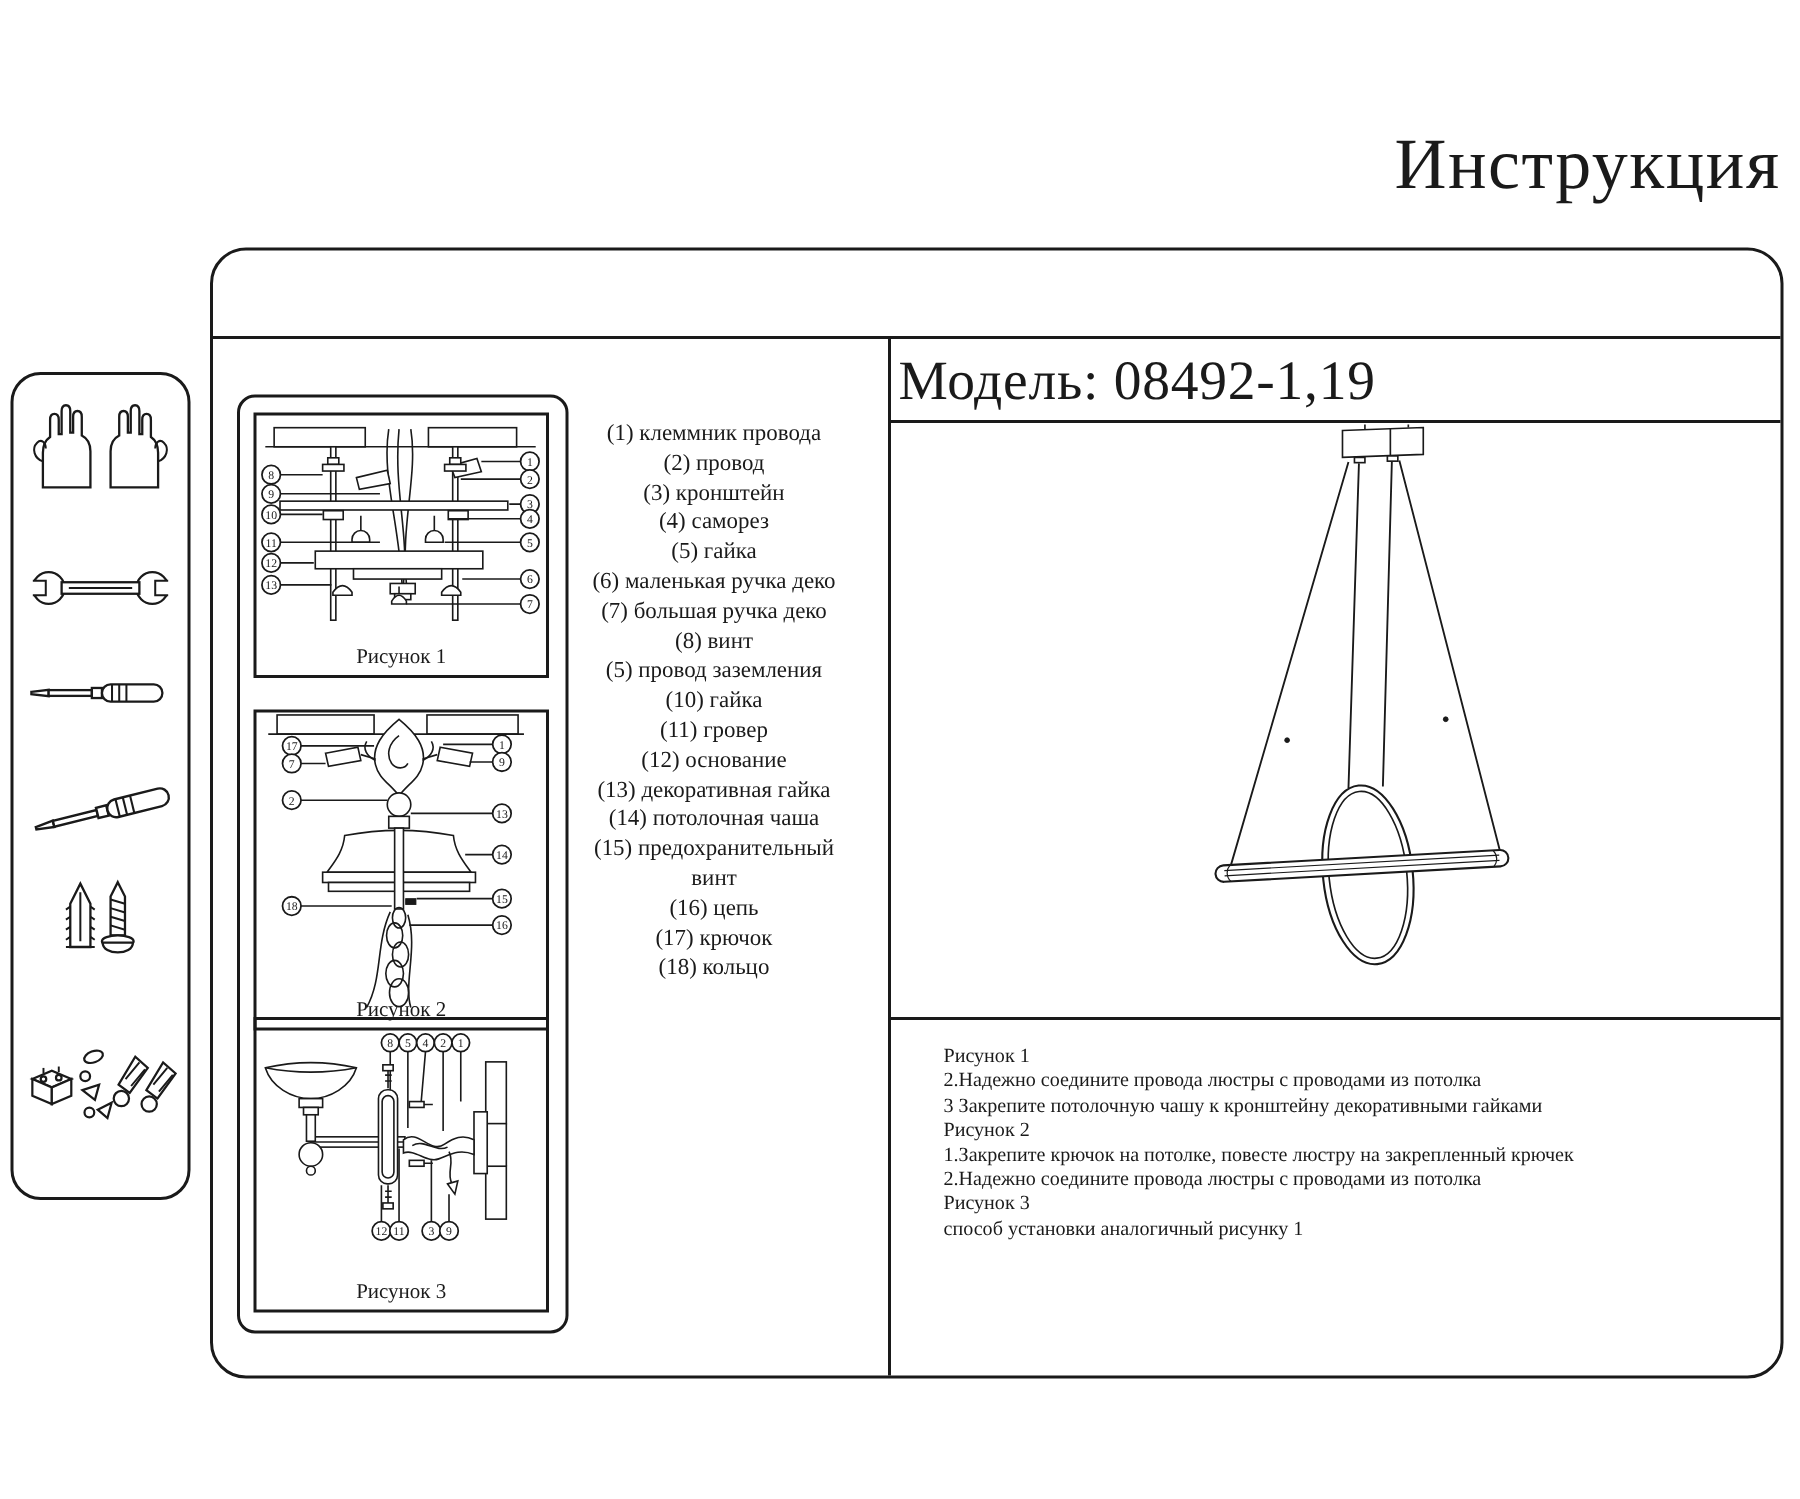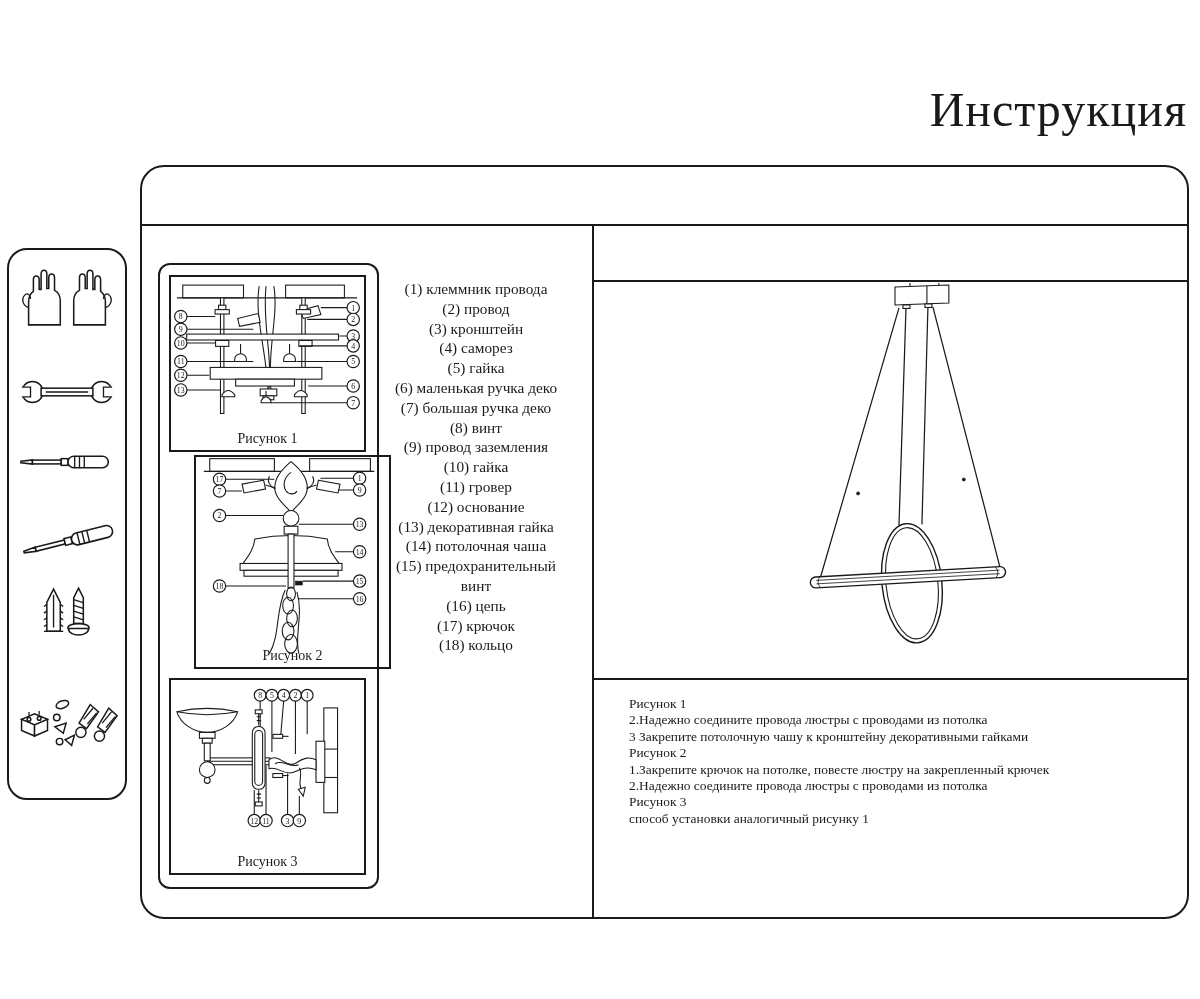--- a/index.html
+++ b/index.html
@@ -21,21 +21,21 @@
   .main-box{position:absolute;left:140px;top:165px;width:1045px;height:750px;
             border:2px solid #1a1a1a;border-radius:24px;}
   .top-band{position:absolute;left:0;top:0;right:0;height:57px;
             border-bottom:2px solid #1a1a1a;}
   .v-divider{position:absolute;left:450px;top:57px;bottom:0;width:2px;background:#1a1a1a;}
 
   
   .figures-box{position:absolute;left:16px;top:96px;width:217px;height:622px;
                border:2px solid #1a1a1a;border-radius:12px;}
   .fig-cell{position:absolute;left:9px;width:197px;border:2px solid #1a1a1a;box-sizing:border-box;}
-  .cell1{top:10px;height:177px;} .cell2{top:190px;height:214px;margin-left:25px;} .cell3{top:413px;height:197px;}
+  .cell1{top:10px;height:177px;} .cell2{top:208px;height:214px;} .cell3{top:413px;height:197px;}
   .fig-cell svg{position:absolute;left:0;top:0;width:100%;height:100%;}
   .fig-caption{position:absolute;left:0;right:0;bottom:4px;text-align:center;
                font-size:14px;line-height:1;}
 
   
   .parts-list{position:absolute;left:243px;top:112px;width:182px;
               font-size:15.3px;line-height:19.8px;text-align:center;}
 
   
   .model-title{position:absolute;left:457px;top:66px;margin:0;font-size:37px;
@@ -343,32 +343,33 @@
 
     <div class="parts-list">
       <div>(1) клеммник провода</div>
       <div>(2) провод</div>
       <div>(3) кронштейн</div>
       <div>(4) саморез</div>
       <div>(5) гайка</div>
       <div>(6) маленькая ручка деко</div>
       <div>(7) большая ручка деко</div>
       <div>(8) винт</div>
-      <div>(9) провод заземления</div>
+      <div>(5) провод заземления</div>
       <div>(10) гайка</div>
       <div>(11) гровер</div>
       <div>(12) основание</div>
       <div>(13) декоративная гайка</div>
       <div>(14) потолочная чаша</div>
       <div>(15) предохранительный винт</div>
       <div>(16) цепь</div>
       <div>(17) крючок</div>
       <div>(18) кольцо</div>
     </div>
 
+    <h2 class="model-title">Модель: 08492-1,19</h2>
     <div class="hr hr1"></div>
 
     <svg class="lamp" viewBox="592 281 593 396">
       <line class="s" x1="908" y1="284" x2="908" y2="272"></line>
       <line class="s" x1="937" y1="283" x2="937" y2="271"></line>
       <path class="sw" d="M893 285 L947 283 L947 301 L893 303 Z"></path>
       <line class="s" x1="925" y1="284" x2="925" y2="302"></line>
       <rect class="sw" x="901" y="303" width="7" height="3.5"></rect>
       <rect class="sw" x="923" y="302" width="7" height="3.5"></rect>
       <path class="s" style="stroke-width:1.25px" d="M904 307 L897 524 M926 306 L920 523 M897 306 L818 577 M931 305 L998 565"></path>

